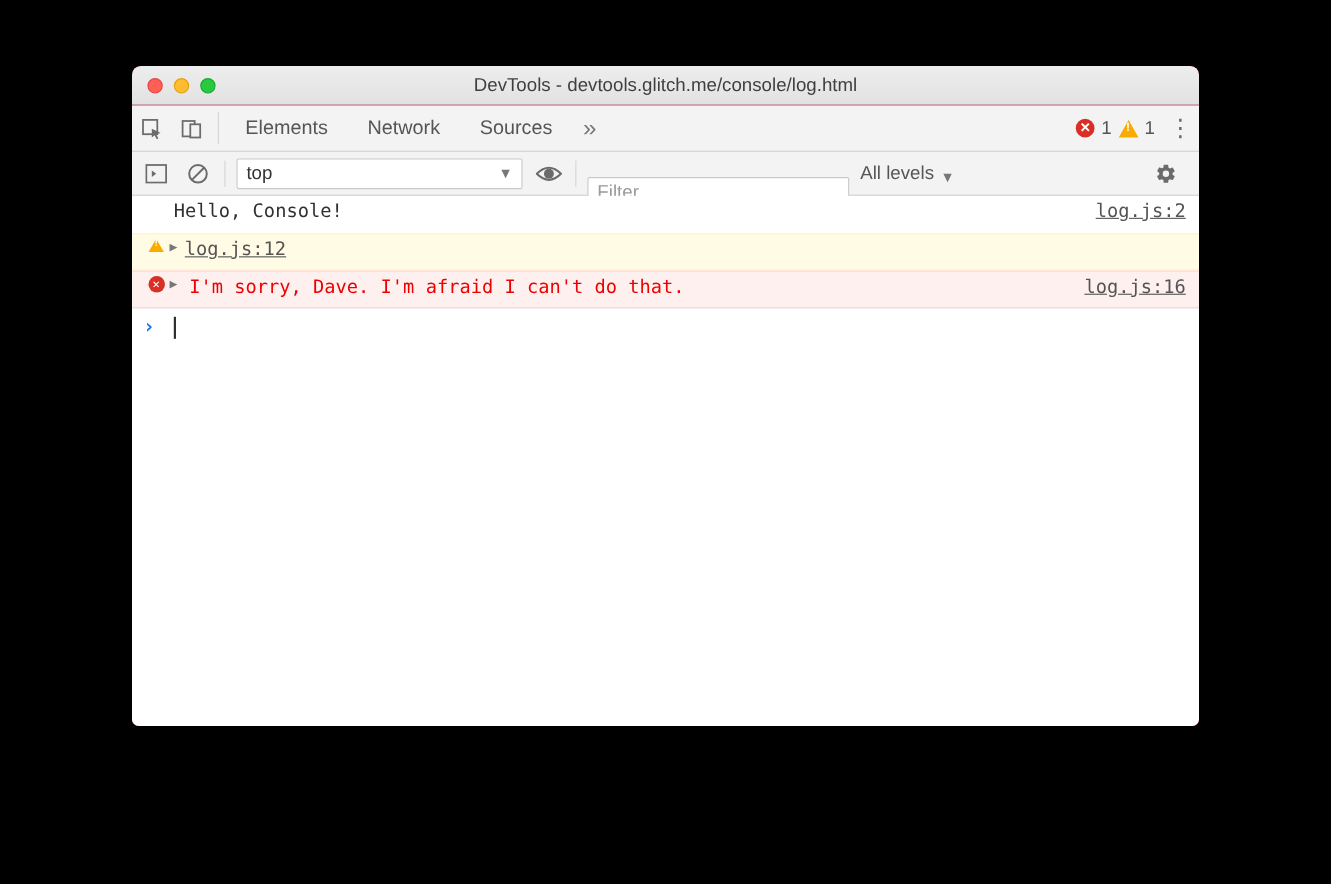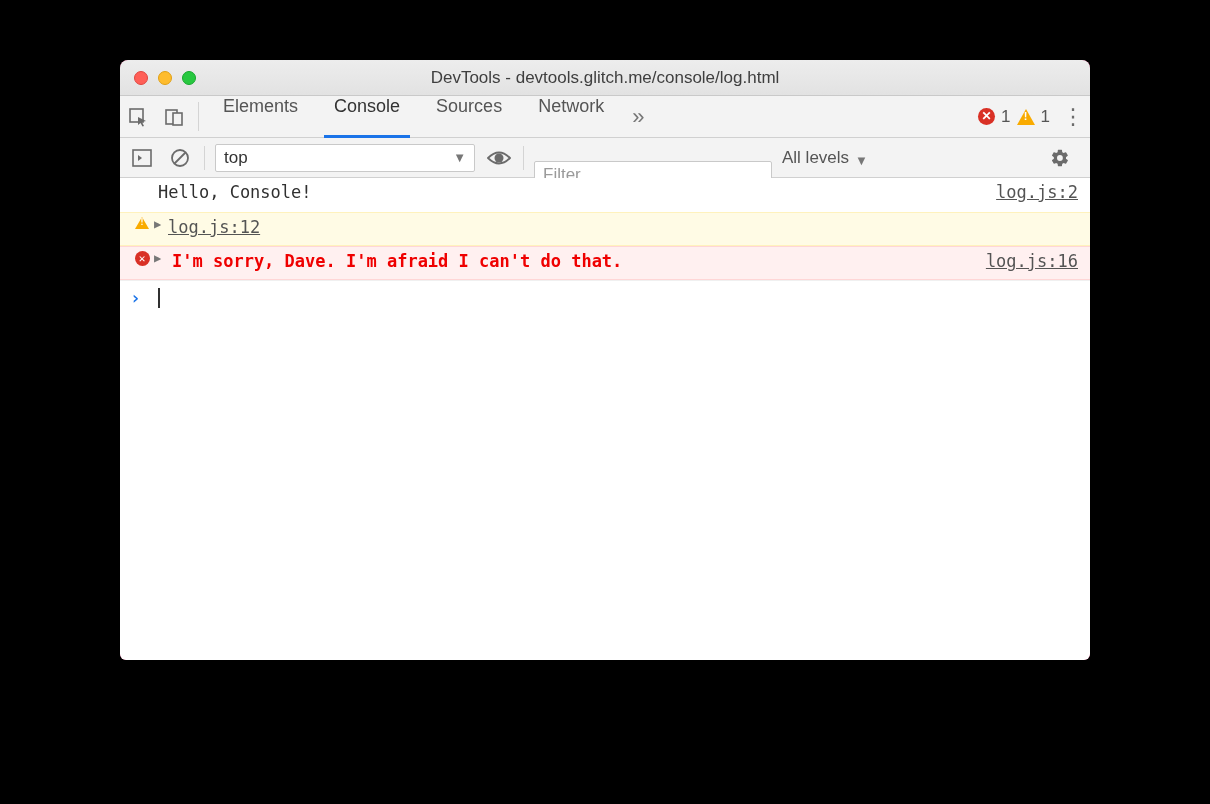--- a/index.html
+++ b/index.html
@@ -69,20 +69,21 @@
     color: #6b6b6b;
   }
   .tabbar .divider {
     width: 1px;
     background: #d4d4d4;
     margin: 6px 6px;
   }
   .tab {
     padding: 0 18px;
     display: flex;
+    align-items: center;
     position: relative;
     cursor: default;
   }
   .tab.active {
     color: #333;
   }
   .tab.active::after {
     content: "";
     position: absolute;
     left: 8px; right: 8px; bottom: -1px;
@@ -249,21 +250,21 @@
     border-top: 1px solid #fff2bd;
     border-bottom: 1px solid #fff2bd;
     color: #5c3c00;
   }
   .row.warn .msg { color: #5c3c00; }
   .row.error {
     background: #fff0f0;
     border-top: 1px solid #ffd6d6;
     border-bottom: 1px solid #ffd6d6;
   }
-  .row.error .msg { color: #ef0000; font-weight: bold; }
+  .row.error .msg { color: #ef0000; }
   .mini-warn-tri {
     width: 0; height: 0;
     border-left: 7px solid transparent;
     border-right: 7px solid transparent;
     border-bottom: 12px solid #f9ab00;
     position: relative;
   }
   .mini-warn-tri::after {
     content: "!";
     position: absolute;
@@ -328,28 +329,25 @@
     <div class="icon-btn">
       <svg width="20" height="20" viewBox="0 0 20 20">
           <rect x="2" y="3" width="11" height="14" fill="none" stroke="#6b6b6b" stroke-width="1.6"></rect>
           <rect x="9" y="6" width="9" height="12" fill="#f3f3f3" stroke="#6b6b6b" stroke-width="1.6"></rect>
         </svg>
     </div>
     <div class="divider"></div>
     <div class="tab">
         <span>Elements</span>
       </div>
-    <div class="tab active">
-        <span>Console</span>
+    <div class="tab">
+        <span>Network</span>
       </div>
     <div class="tab">
         <span>Sources</span>
-      </div>
-    <div class="tab">
-        <span>Network</span>
       </div>
     <div class="overflow-chevron">
         <span>»</span>
       </div>
     <div class="tab-spacer"></div>
     <div class="badge-group">
       <span class="err-badge">
           <span class="err-circle">✕</span>
         </span>
       <span class="badge-count">1</span>

